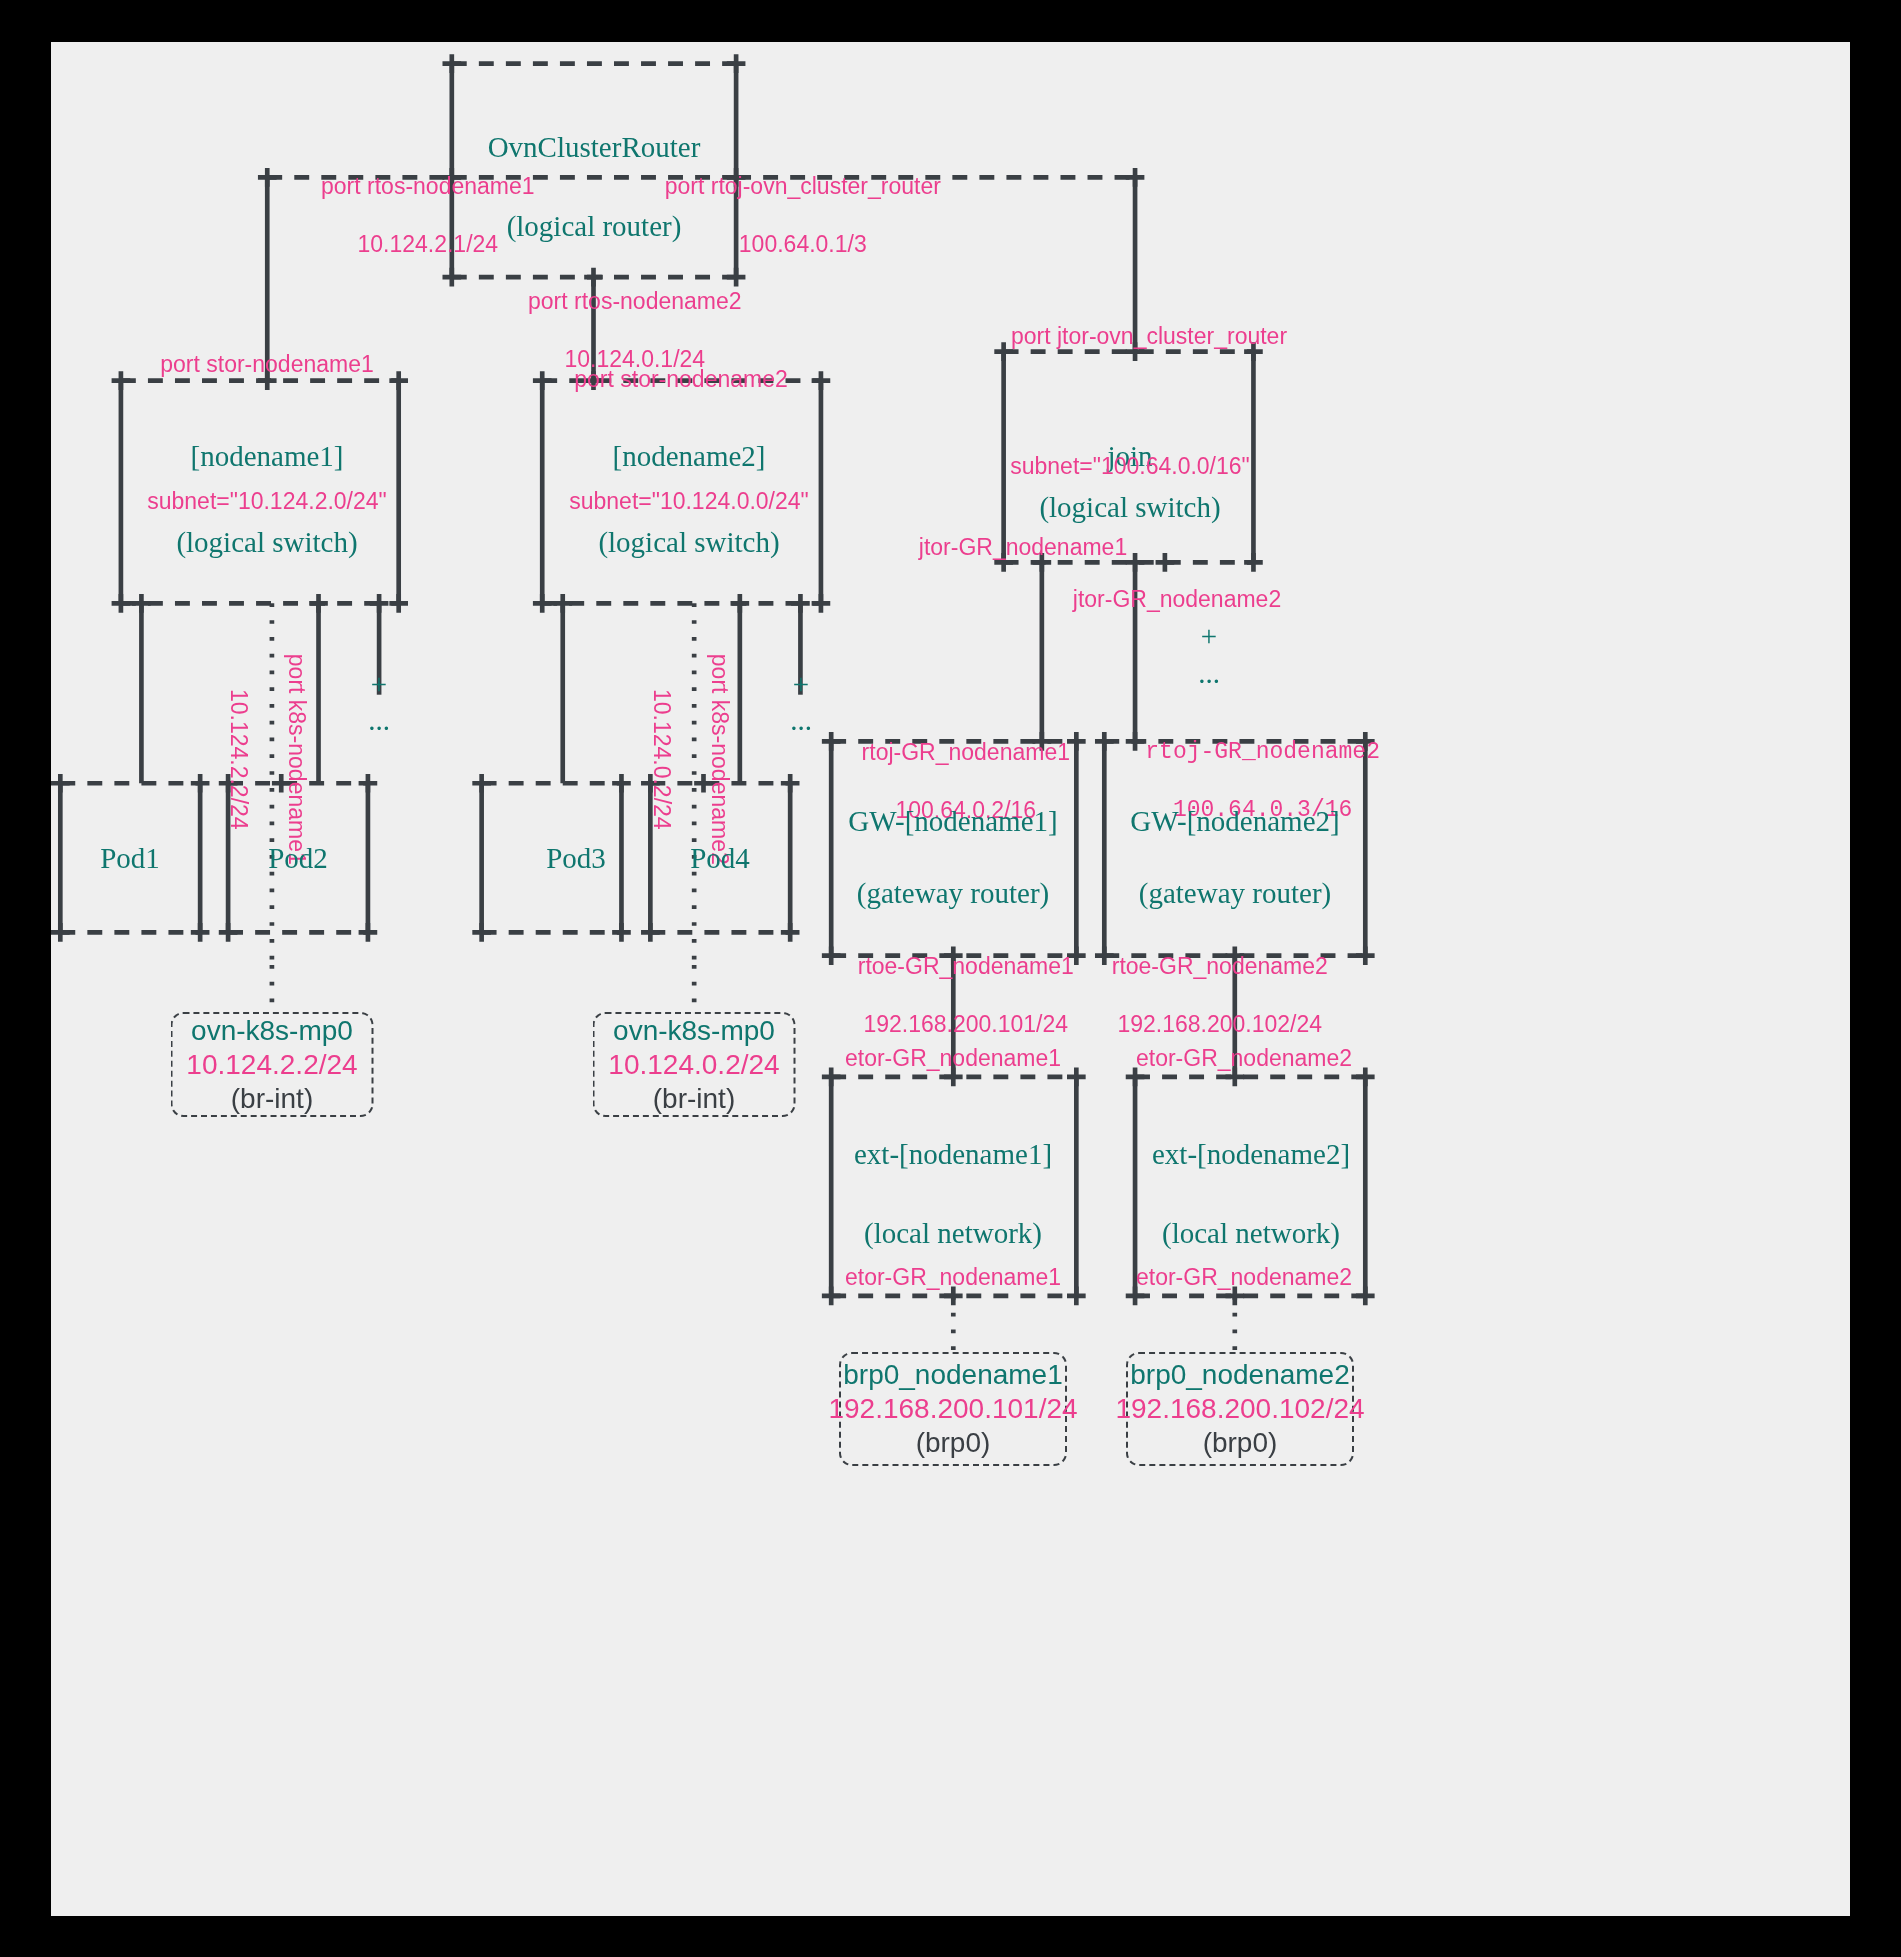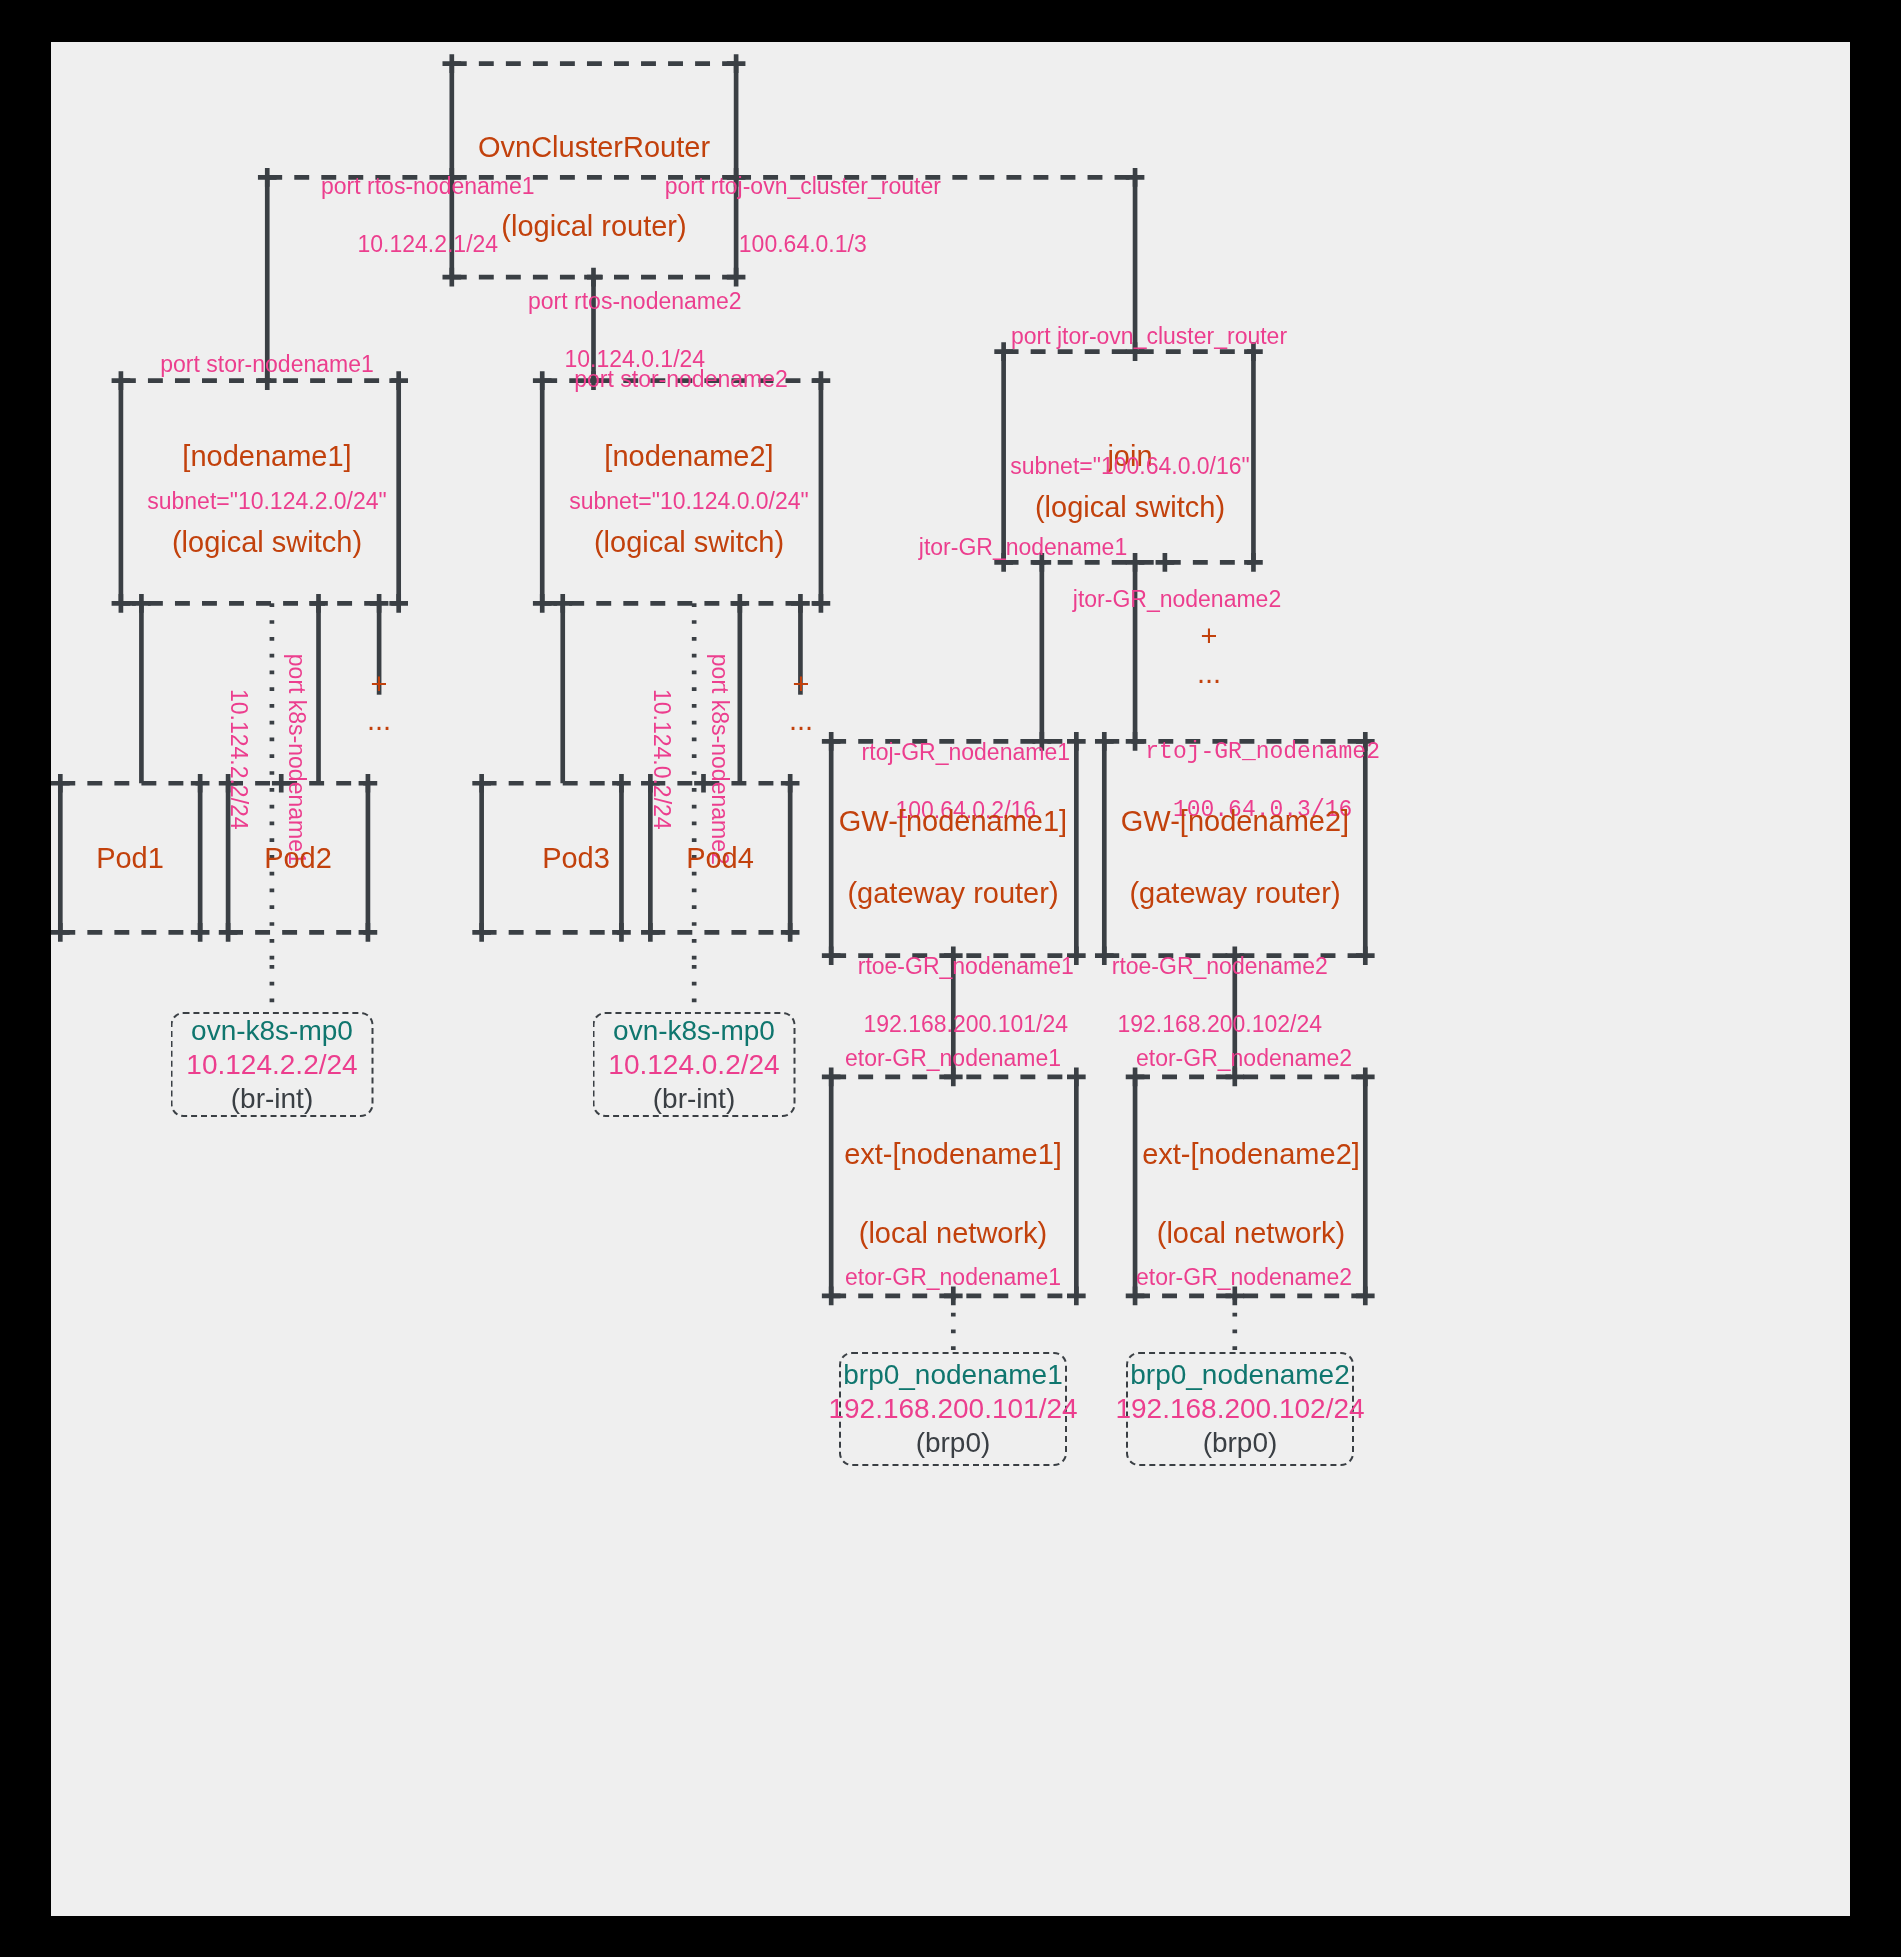--- a/index.html
+++ b/index.html
@@ -16,22 +16,22 @@
          color:#3a3f44;}
 
   
   .lbl{position:absolute;color:#ec3e8e;font-family:"Liberation Sans","DejaVu Sans",sans-serif;
        font-size:23px;line-height:28px;white-space:pre;text-align:center;
        transform:translateX(-50%);font-weight:400;}
   .lbl.two{line-height:29px;}
   .lbl.vert{transform:translateX(-50%) rotate(90deg);transform-origin:center center;}
 
   
-  .mono{position:absolute;color:#c2410c;white-space:pre;
-        font-family:Liberation Sans, sans-serif;
+  .mono{position:absolute;color:#0f766e;white-space:pre;
+        font-family:Liberation Serif, serif;
         font-size:29px;line-height:32px;text-align:center;
         transform:translateX(-50%);}
 
   
   .dbox{position:absolute;border:2.8px dashed #3a3f44;border-radius:13px;
         text-align:center;box-sizing:border-box;transform:translateX(-50%);
         display:flex;flex-direction:column;justify-content:center;align-items:center;}
   .dbox .m1{color:#0f766e;font-family:"Liberation Sans","DejaVu Sans",sans-serif;font-size:28px;line-height:34px;}
   .dbox .m2{color:#ec3e8e;font-family:"Liberation Sans","DejaVu Sans",sans-serif;font-size:28px;line-height:34px;}
   .dbox .m3{color:#3a3f44;font-family:"Liberation Sans","DejaVu Sans",sans-serif;font-size:28px;line-height:34px;}

